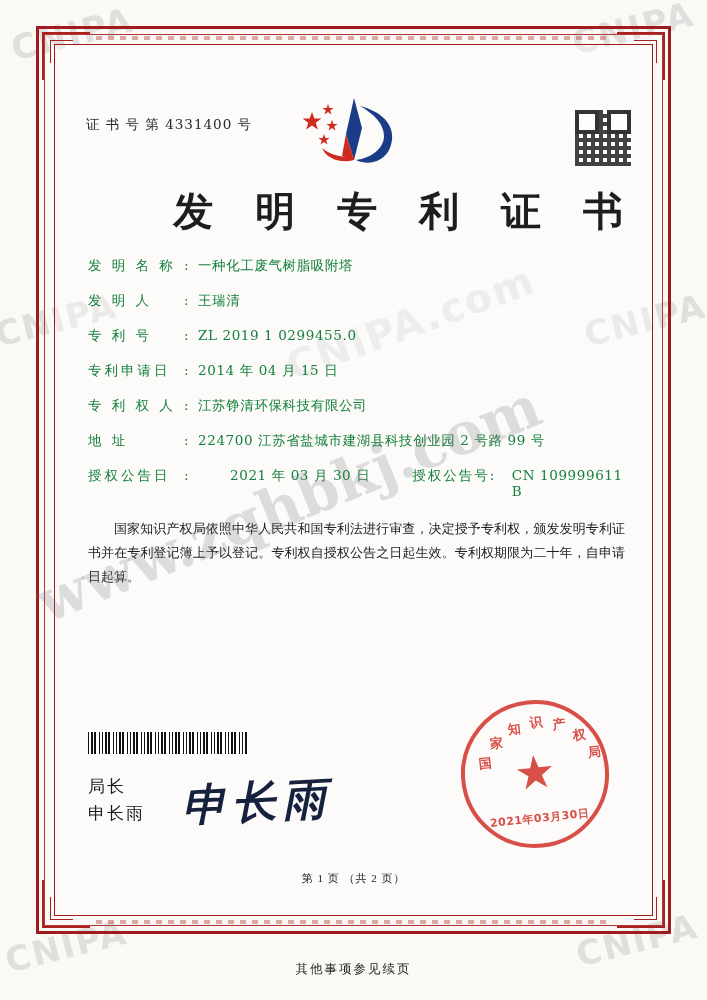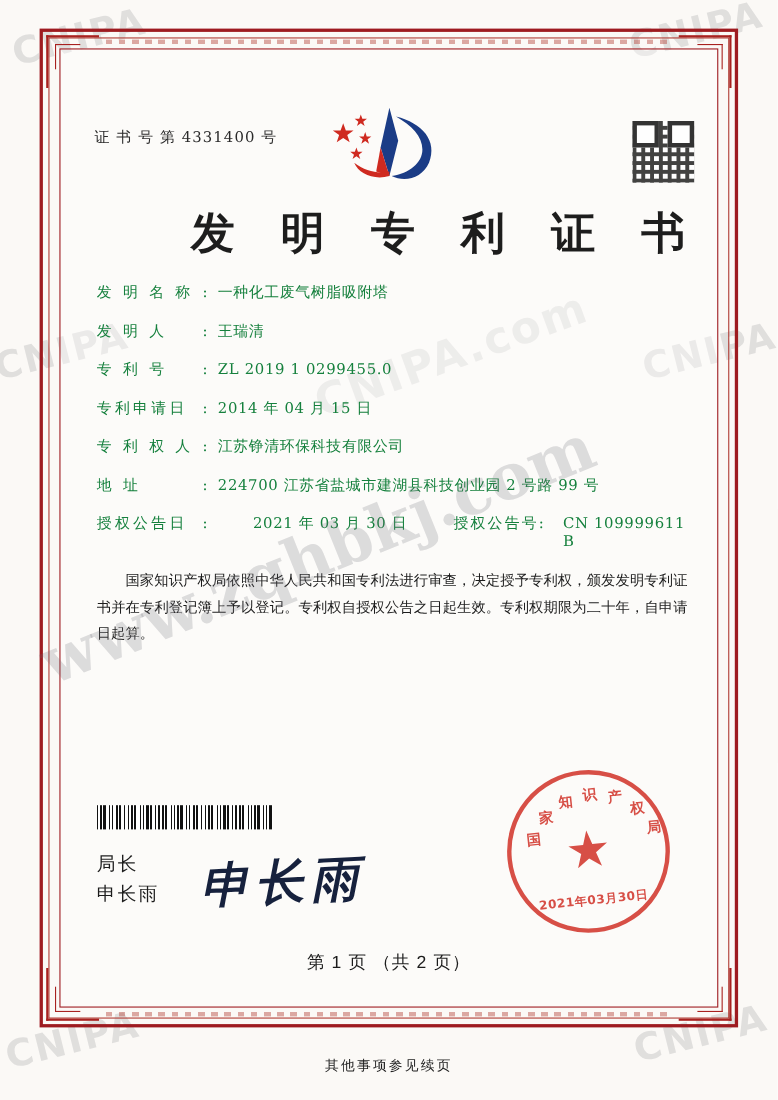--- a/index.html
+++ b/index.html
@@ -309,24 +309,24 @@
     font-weight: bold;
     letter-spacing: .5px;
   }
 
   .page-no {
     position: absolute;
     left: 0;
     right: 0;
     bottom: 18px;
     text-align: center;
-    font-size: 16px;
+    font-size: 11px;
     color: #1c1c1c;
     letter-spacing: 1px;
-    font-family: Liberation Sans, sans-serif;
+    font-family: Liberation Serif, serif;
   }
 
   .footer-note {
     position: absolute;
     left: 0;
     right: 0;
     bottom: 22px;
     text-align: center;
     font-size: 12.5px;
     color: #1c1c1c;

